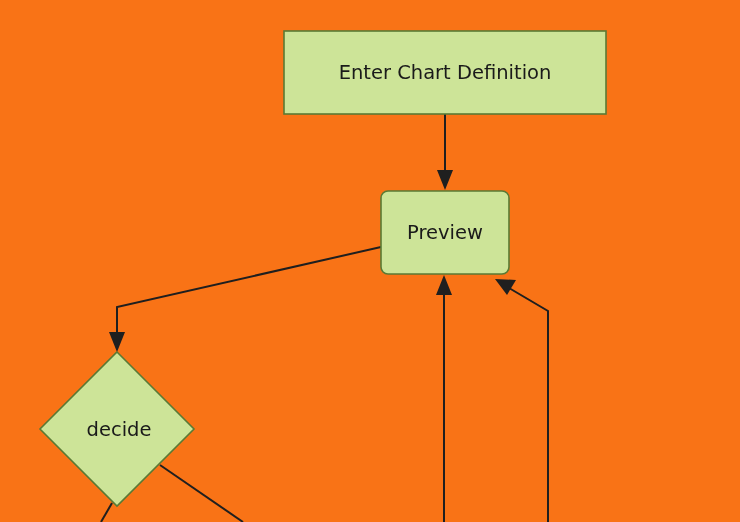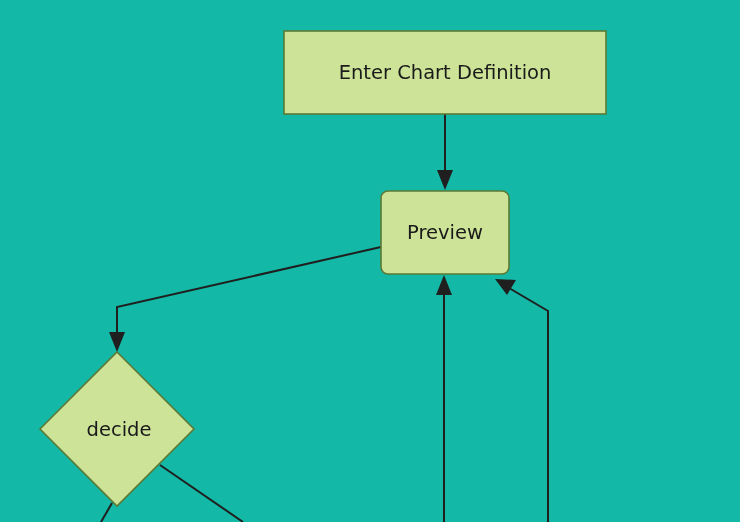--- a/index.html
+++ b/index.html
@@ -8,21 +8,21 @@
     padding: 0;
     background: #ffffff;
   }
   body {
     font-family: "DejaVu Sans", "Liberation Sans", sans-serif;
   }
   #diagram-canvas {
     position: relative;
     width: 740px;
     height: 522px;
-    background: #14b8a6;
+    background: #f97316;
     overflow: hidden;
   }
   #diagram-svg {
     position: absolute;
     top: 0;
     left: 0;
     width: 740px;
     height: 522px;
     display: block;
   }

